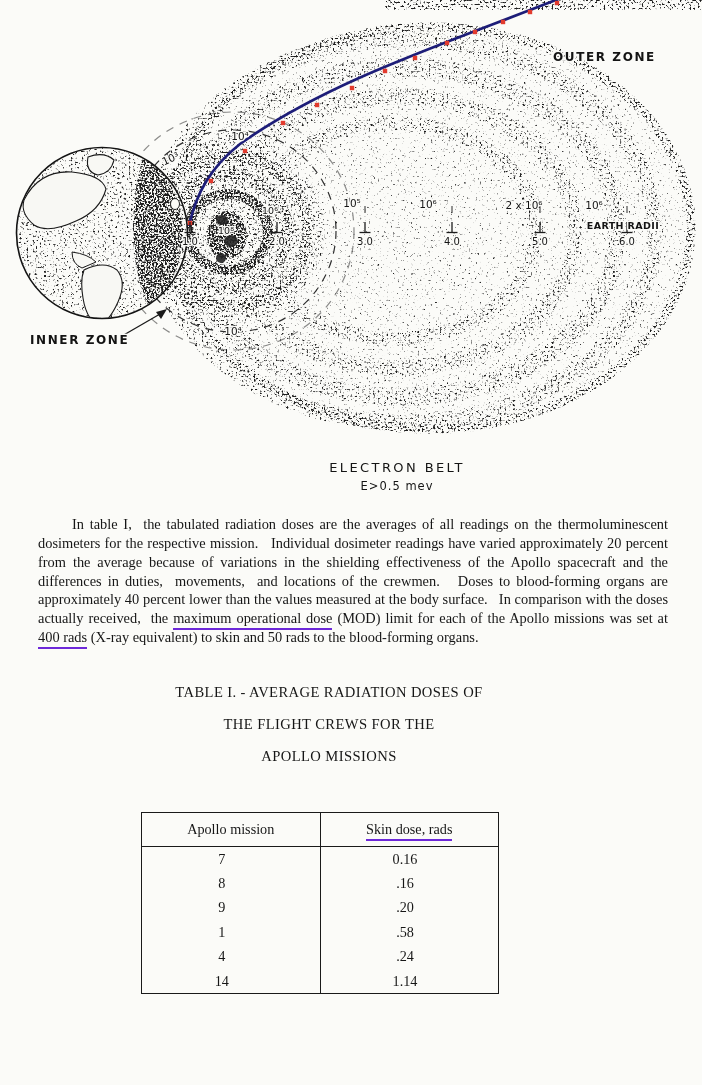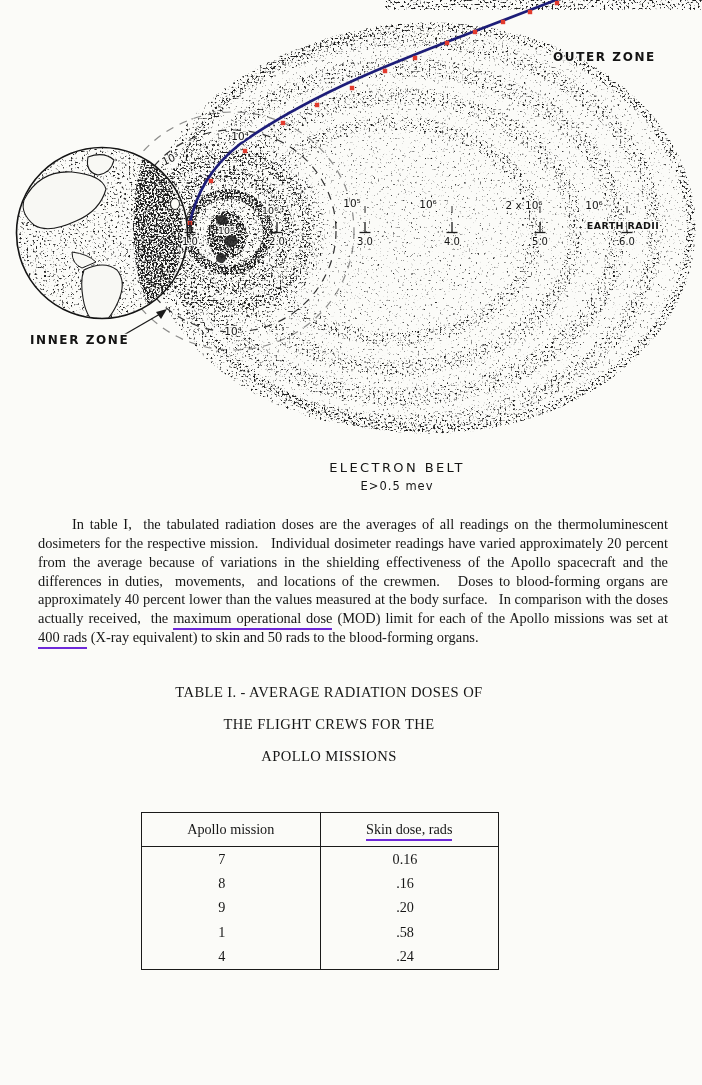--- a/index.html
+++ b/index.html
@@ -231,16 +231,20 @@
           <td><span class="dv">.20</span></td>
         </tr>
       <tr>
           <td class="mcell">1</td>
           <td><span class="dv">.58</span></td>
         </tr>
       <tr>
           <td class="mcell">4</td>
           <td><span class="dv">.24</span></td>
         </tr>
+      <tr>
+          <td class="mcell">14</td>
+          <td><span class="dv">1.14</span></td>
+        </tr>
     </tbody>
   </table>
 
 </div>
 
 </body></html>

